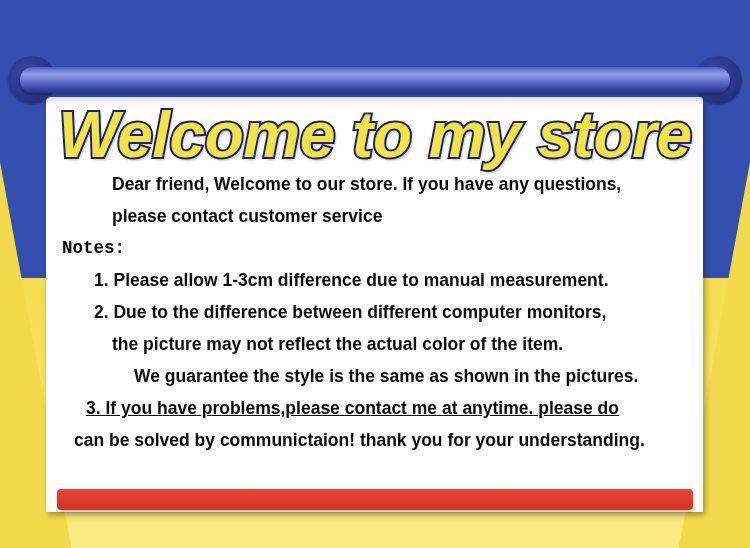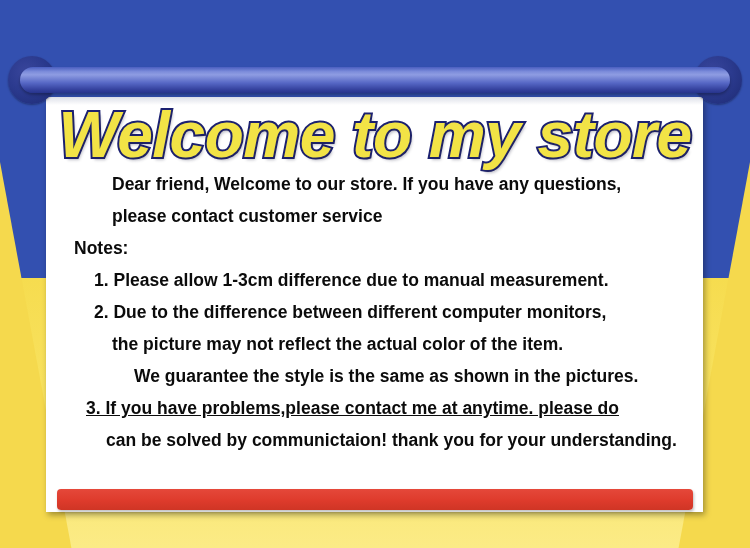--- a/index.html
+++ b/index.html
@@ -140,27 +140,27 @@
     font-size: 17.5px;
     font-weight: bold;
     line-height: 1;
   }
   .body-text .ln {
     display: block;
     height: 32px;
     line-height: 32px;
     white-space: nowrap;
   }
-  .i0  { padding-left: 28px; }   
+  .i0  { padding-left: 16px; font-family: Liberation Mono, monospace; }   
   .i1  { padding-left: 66px; }   
   .i2  { padding-left: 48px; }   
   .i3  { padding-left: 66px; }   
   .i4  { padding-left: 88px; }
   .i5  { padding-left: 40px; text-decoration: underline; }
-  .i6  { padding-left: 28px; margin-left: 32px; }
+  .i6  { padding-left: 28px; }
 
   
   .red-bar {
     position: absolute;
     left: 57px;
     top: 489px;
     width: 636px;
     height: 21px;
     border-radius: 4px;
     background: linear-gradient(to bottom, #e5483a 0%, #de3b2c 55%, #cf3525 100%);

